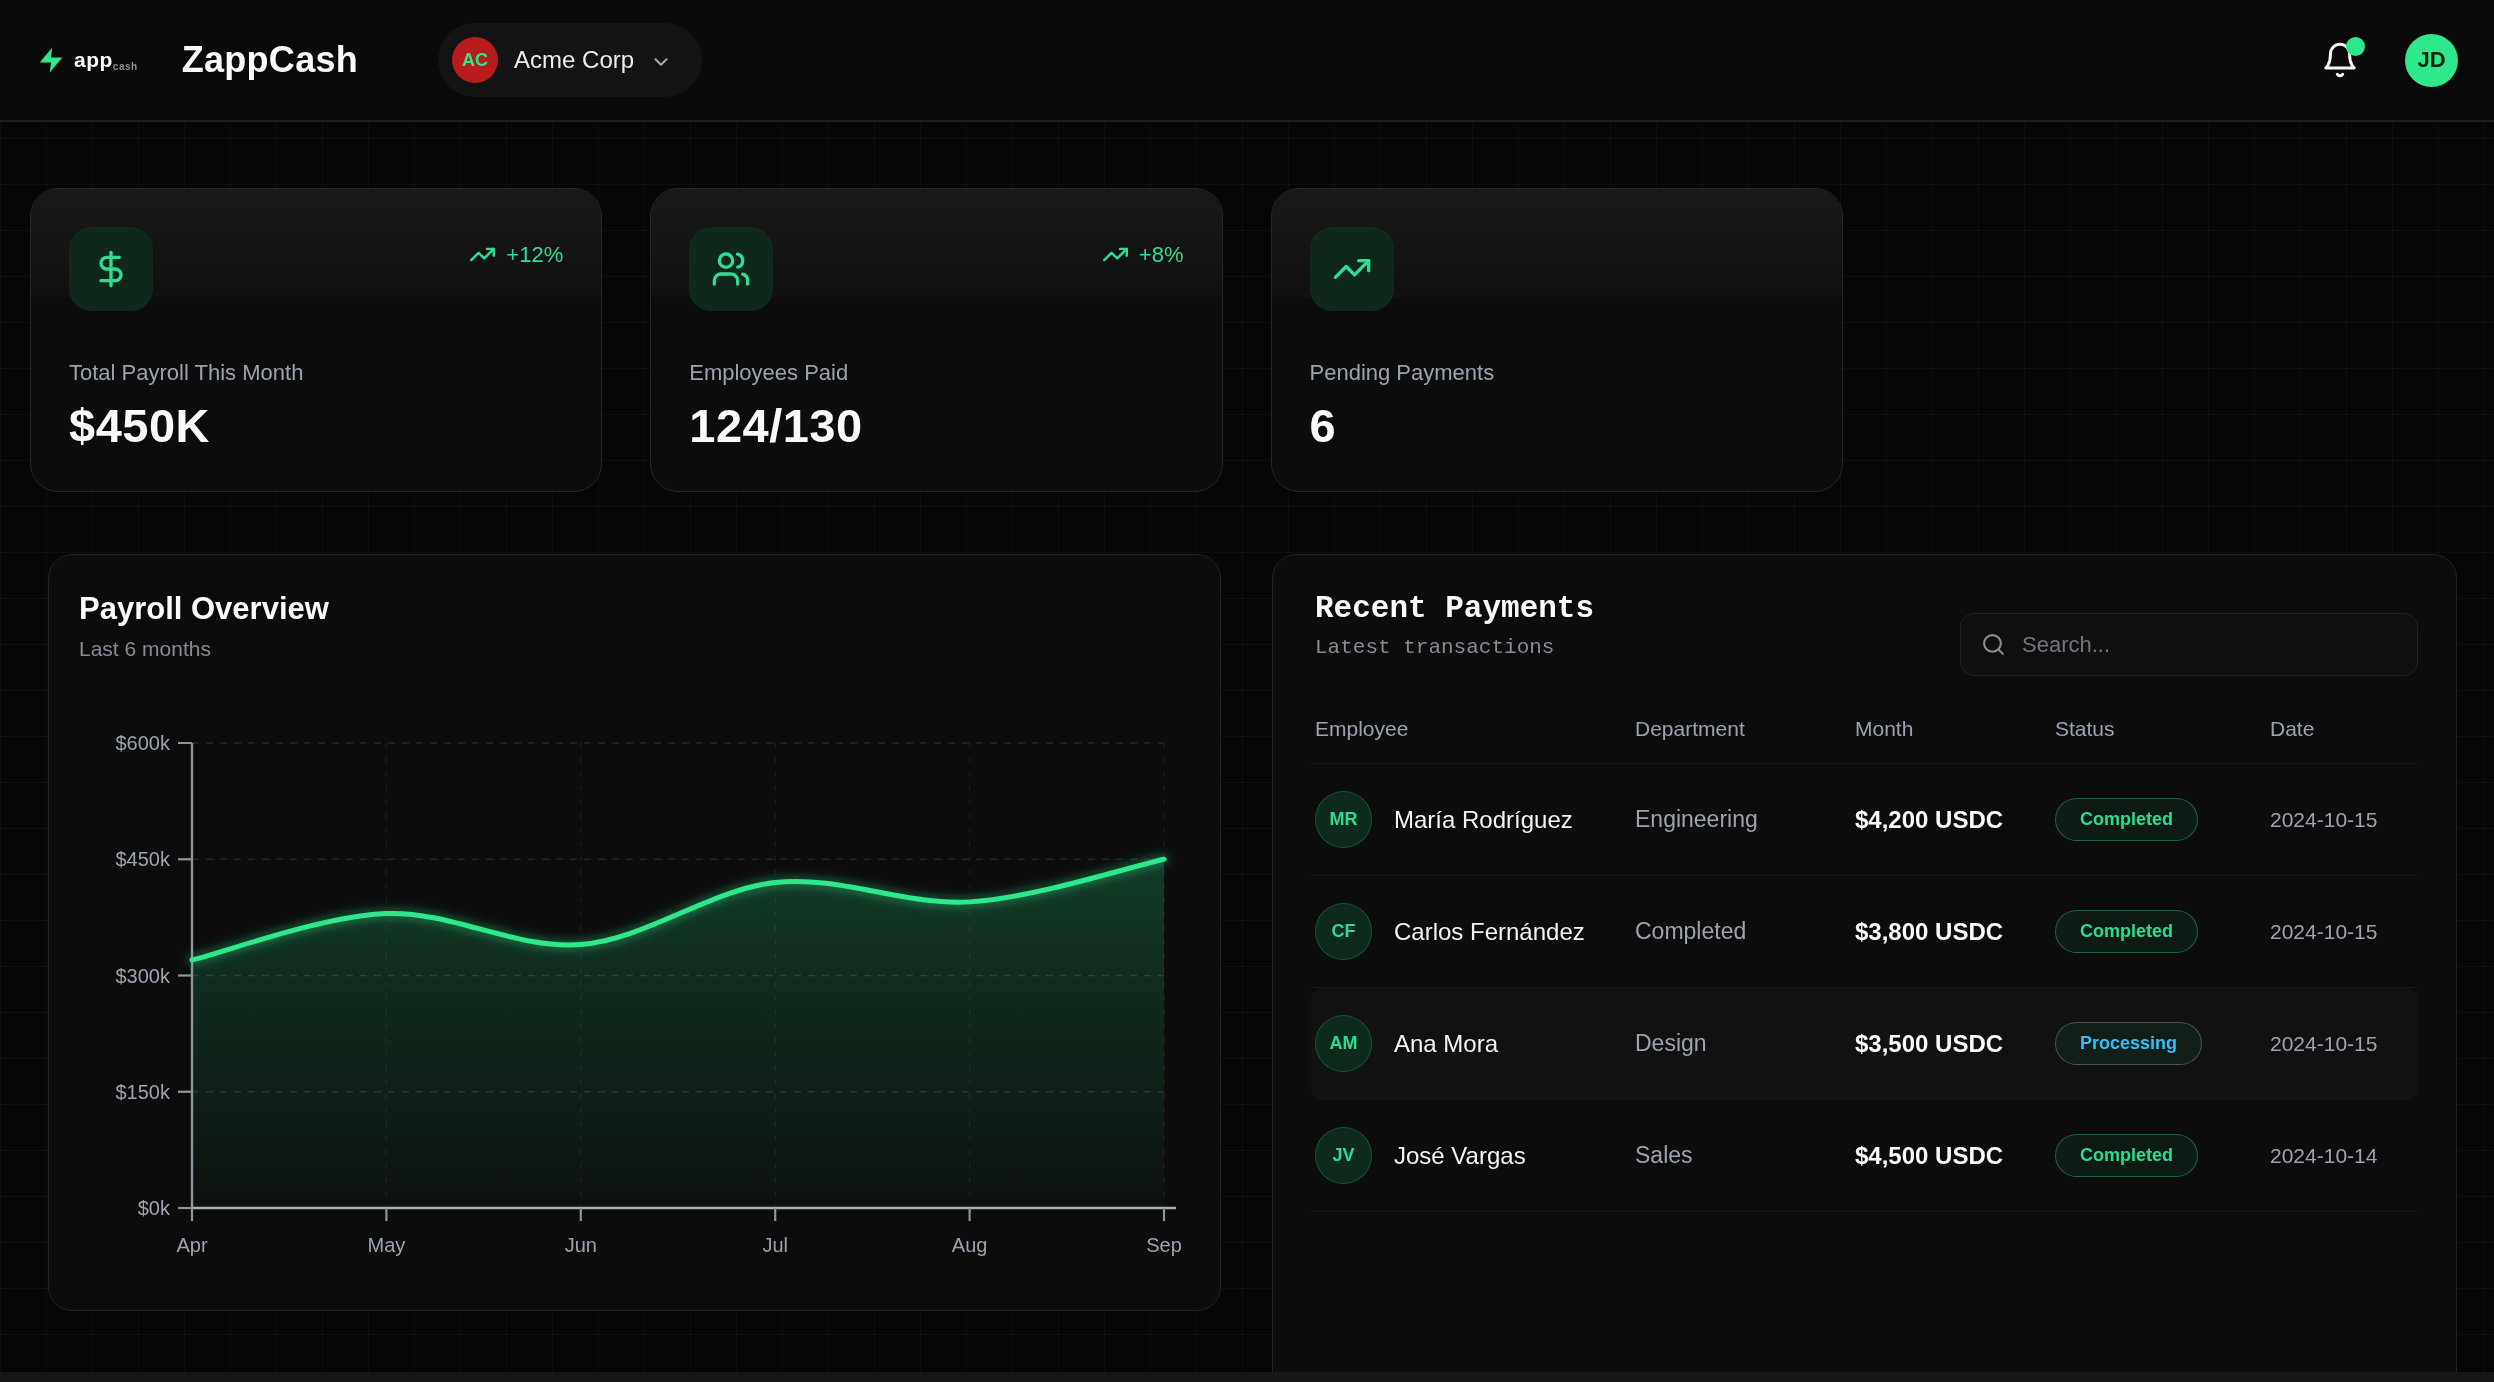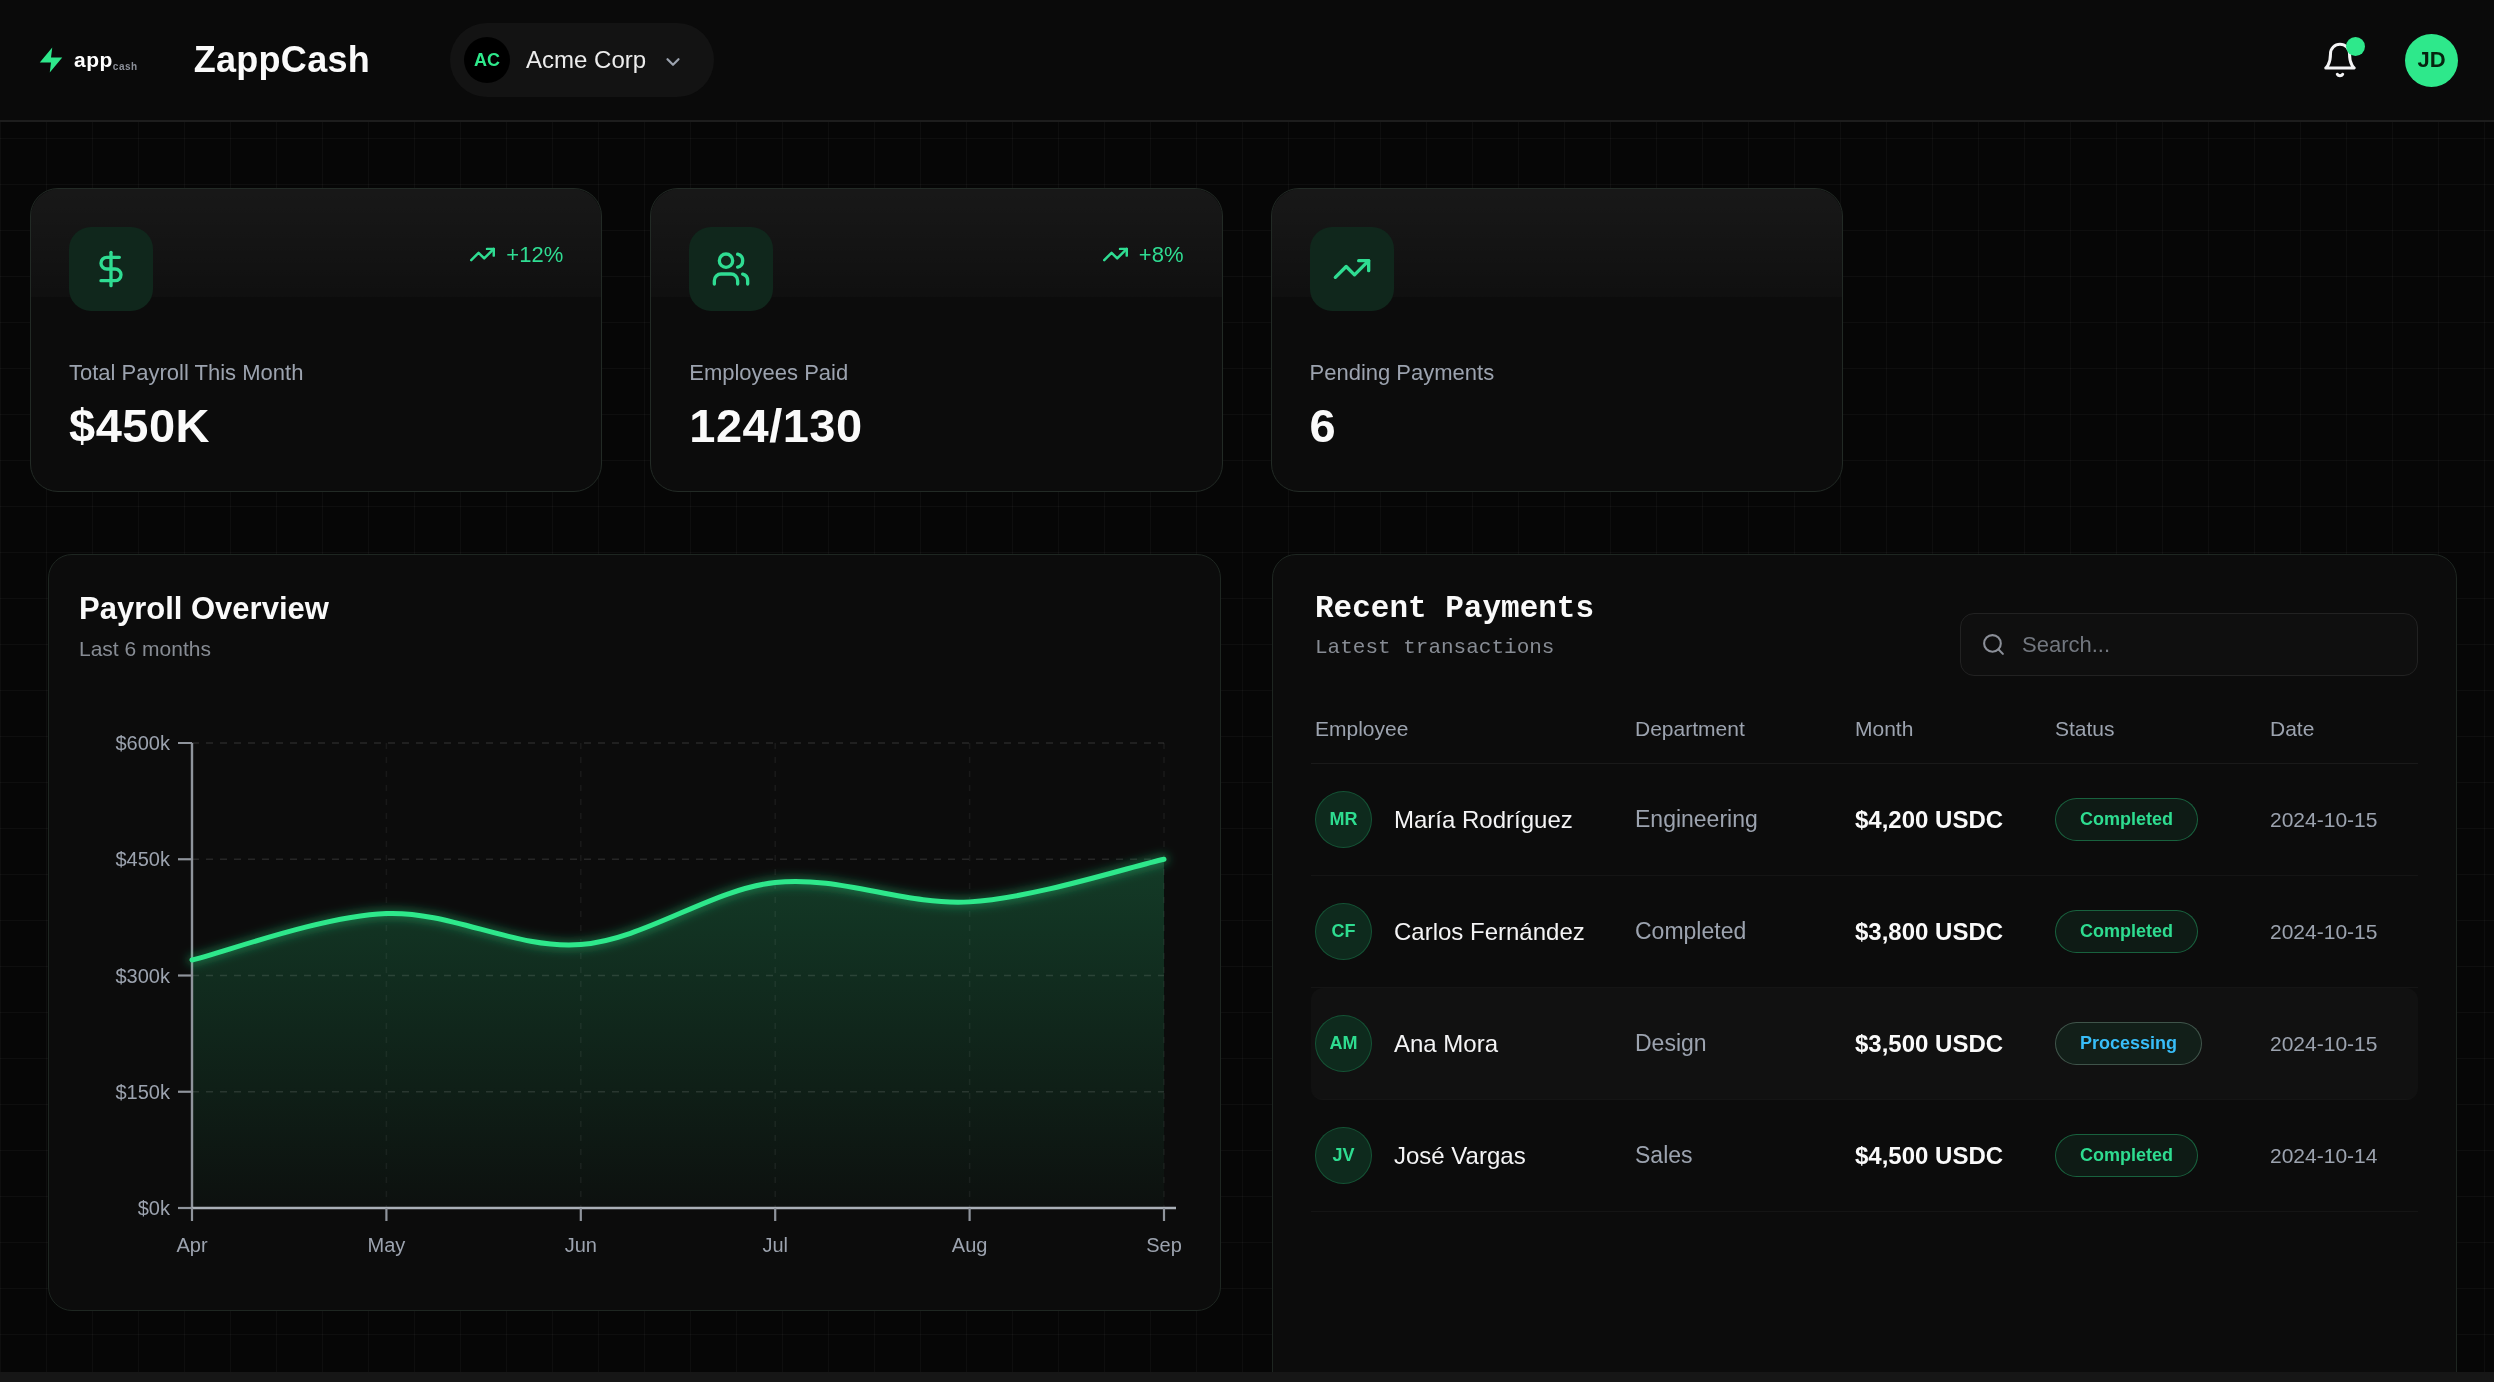--- a/index.html
+++ b/index.html
@@ -17,27 +17,27 @@
 
   
   .nav {
     height:122px; background:#0a0a0a; border-bottom:2px solid #1d1d1d;
     display:flex; align-items:center; padding:0 36px; position:relative; z-index:5;gap:18px;
   }
   .logo-cluster { display:flex; align-items:center; gap:8px; }
   .logo-bolt { width:30px; height:42px; color:#2EE88B; }
   .logo-word { font-size:21px; font-weight:bold; color:#fff; letter-spacing:0.5px; }
   .logo-sub { font-size:10px; color:#8b8f98; vertical-align:bottom; }
-  .brand { font-size:36px; font-weight:800; color:#fafafa; margin-left:38px; letter-spacing:0.3px; }
+  .brand { font-size:36px; font-weight:800; color:#fafafa; margin-left:26px; letter-spacing:0.3px; }
   .org-pill {
     margin-left:62px; height:74px; border-radius:37px; background:#131313;
     display:flex; align-items:center; gap:16px; padding:0 30px 0 14px; cursor:pointer;
   }
   .org-avatar {
-    width:46px; height:46px; border-radius:50%; background:#000000;
+    width:46px; height:46px; border-radius:50%; background:#b91c1c;
     color:#2EE88B; font-weight:bold; font-size:18px;
     display:flex; align-items:center; justify-content:center;
   }
   .org-name { font-size:24px; color:#ececec; }
   .chevron { width:22px; height:22px; color:#9ca3af; margin-top:3px; }
   .nav-right { margin-left:auto; display:flex; align-items:center; gap:46px; }
   .bell-wrap { position:relative; width:38px; height:38px; cursor:pointer; }
   .bell { width:38px; height:38px; color:#f4f4f5; }
   .bell-dot {
     position:absolute; top:-4px; right:-6px; width:19px; height:19px;

